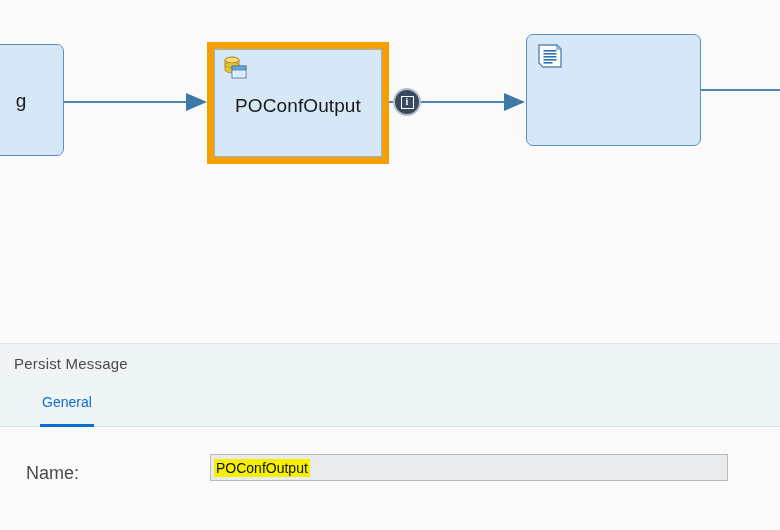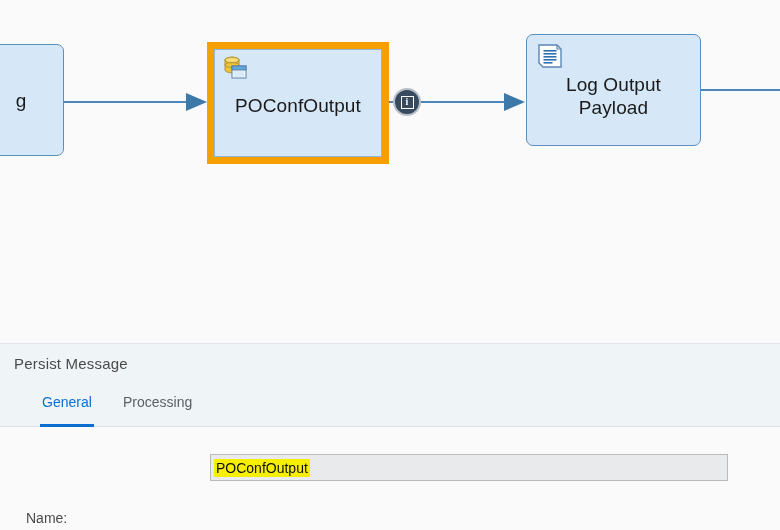--- a/index.html
+++ b/index.html
@@ -199,23 +199,22 @@
     left: 0;
     top: 83px;
     width: 780px;
     height: 104px;
     background: #fafafa;
   }
   #name-label {
     position: absolute;
     left: 26px;
     top: 36px;
-    font-size: 14px;
+    font-size: 18px;
     color: #4a4a4a;
-    margin-top: 47px;
   }
   #name-field {
     position: absolute;
     left: 210px;
     top: 27px;
     width: 518px;
     height: 27px;
     background: #e8eaec;
     border: 1px solid #b6babd;
     box-sizing: border-box;
@@ -283,32 +282,30 @@
         <path d="M4 3 L22 3 L26 7 L26 25 L8 25 L4 21 Z" fill="#ffffff" stroke="#5a87b5" stroke-width="1.4"></path>
         <path d="M22 3 L22 7 L26 7" fill="none" stroke="#5a87b5" stroke-width="1.2"></path>
         <rect x="8.5" y="8" width="13" height="1.6" fill="#2f6fae"></rect>
         <rect x="8.5" y="11" width="13" height="1.6" fill="#2f6fae"></rect>
         <rect x="8.5" y="14" width="13" height="1.6" fill="#2f6fae"></rect>
         <rect x="8.5" y="17" width="13" height="1.6" fill="#2f6fae"></rect>
         <rect x="8.5" y="20" width="9" height="1.6" fill="#2f6fae"></rect>
       </svg>
     </span>
 
-    <span class="node-label"><span>Log Output</span><br><span>Payload</span></span>
   </div>
 
 </div>
 
 <div id="panel">
 
   <div id="panel-title">Persist Message</div>
 
   <div id="tabs">
     <div class="tab active" id="tab-general">General</div>
-    <div class="tab" id="tab-processing">Processing</div>
   </div>
 
   <div id="form-area">
     <div id="name-label">Name:</div>
 
     <div id="name-field">
       <span id="name-value">POConfOutput</span>
     </div>
   </div>
 

